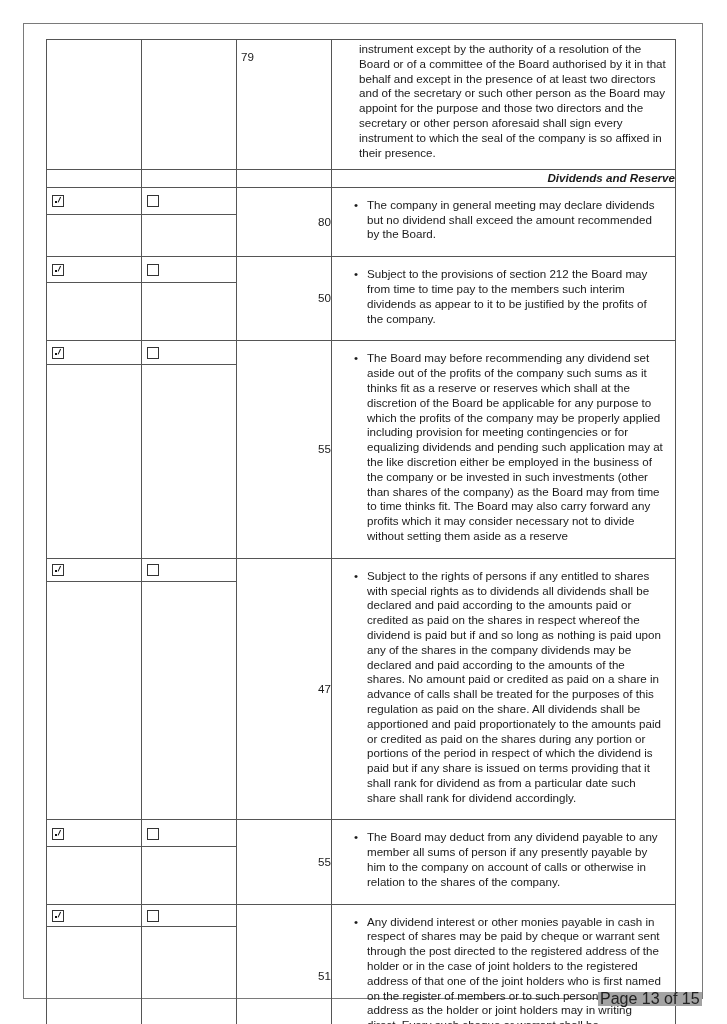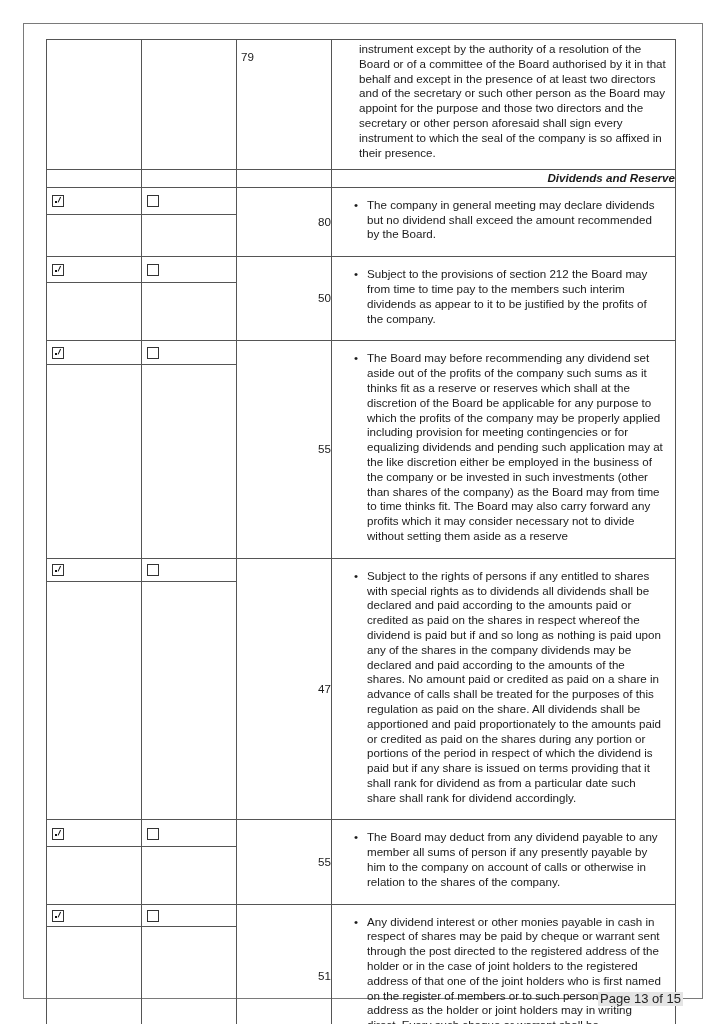--- a/index.html
+++ b/index.html
@@ -1,21 +1,21 @@
 <!DOCTYPE html>
 <html><head>
 <meta charset="utf-8">
 <style>
   html, body { margin: 0; padding: 0; background: #ffffff; }
   body { width: 727px; height: 1024px; position: relative; overflow: hidden;
          font-family: "Liberation Sans", sans-serif; color: #1a1a1a; }
   .page-frame { position: absolute; left: 23px; top: 23px; width: 680px; height: 976px;
                 border: 1px solid #7a7a7a; box-sizing: border-box; }
-  .footer { position: absolute; left: 598px; top: 992px; font-size: 13px; color: #222;
-            background: #e5e5e5; padding: 0 2px; line-height: 14px; }
+  .footer { position: absolute; left: 598px; top: 992px; font-size: 16px; color: #222;
+            background: #a3a3a3; padding: 0 2px; line-height: 14px; }
   table.regs { position: absolute; left: 46px; top: 39px; width: 629px;
                border-collapse: collapse; table-layout: fixed; }
   table.regs td { border: 1px solid #555; padding: 0; vertical-align: top; font-size: 11.6px; line-height: 14.8px; }
   col.c1 { width: 95px; } col.c2 { width: 95px; } col.c3 { width: 95px; } col.c4 { width: 344px; }
   td.num { vertical-align: middle !important; padding-left: 4px !important; text-align: right; }
   td.txt { padding: 2px 1px 6px 3px !important; }
   .cb-cell { height: 21px; vertical-align: middle !important; padding-left: 5px !important; }
   .cb { display: inline-block; width: 10px; height: 10px; border: 1px solid #333; position: relative; vertical-align: middle; }
   .cb.checked::after { content: ""; position: absolute; left: 3px; top: 0px; width: 3px; height: 6px;
                        border-right: 1.6px solid #111; transform: rotate(25deg); }

